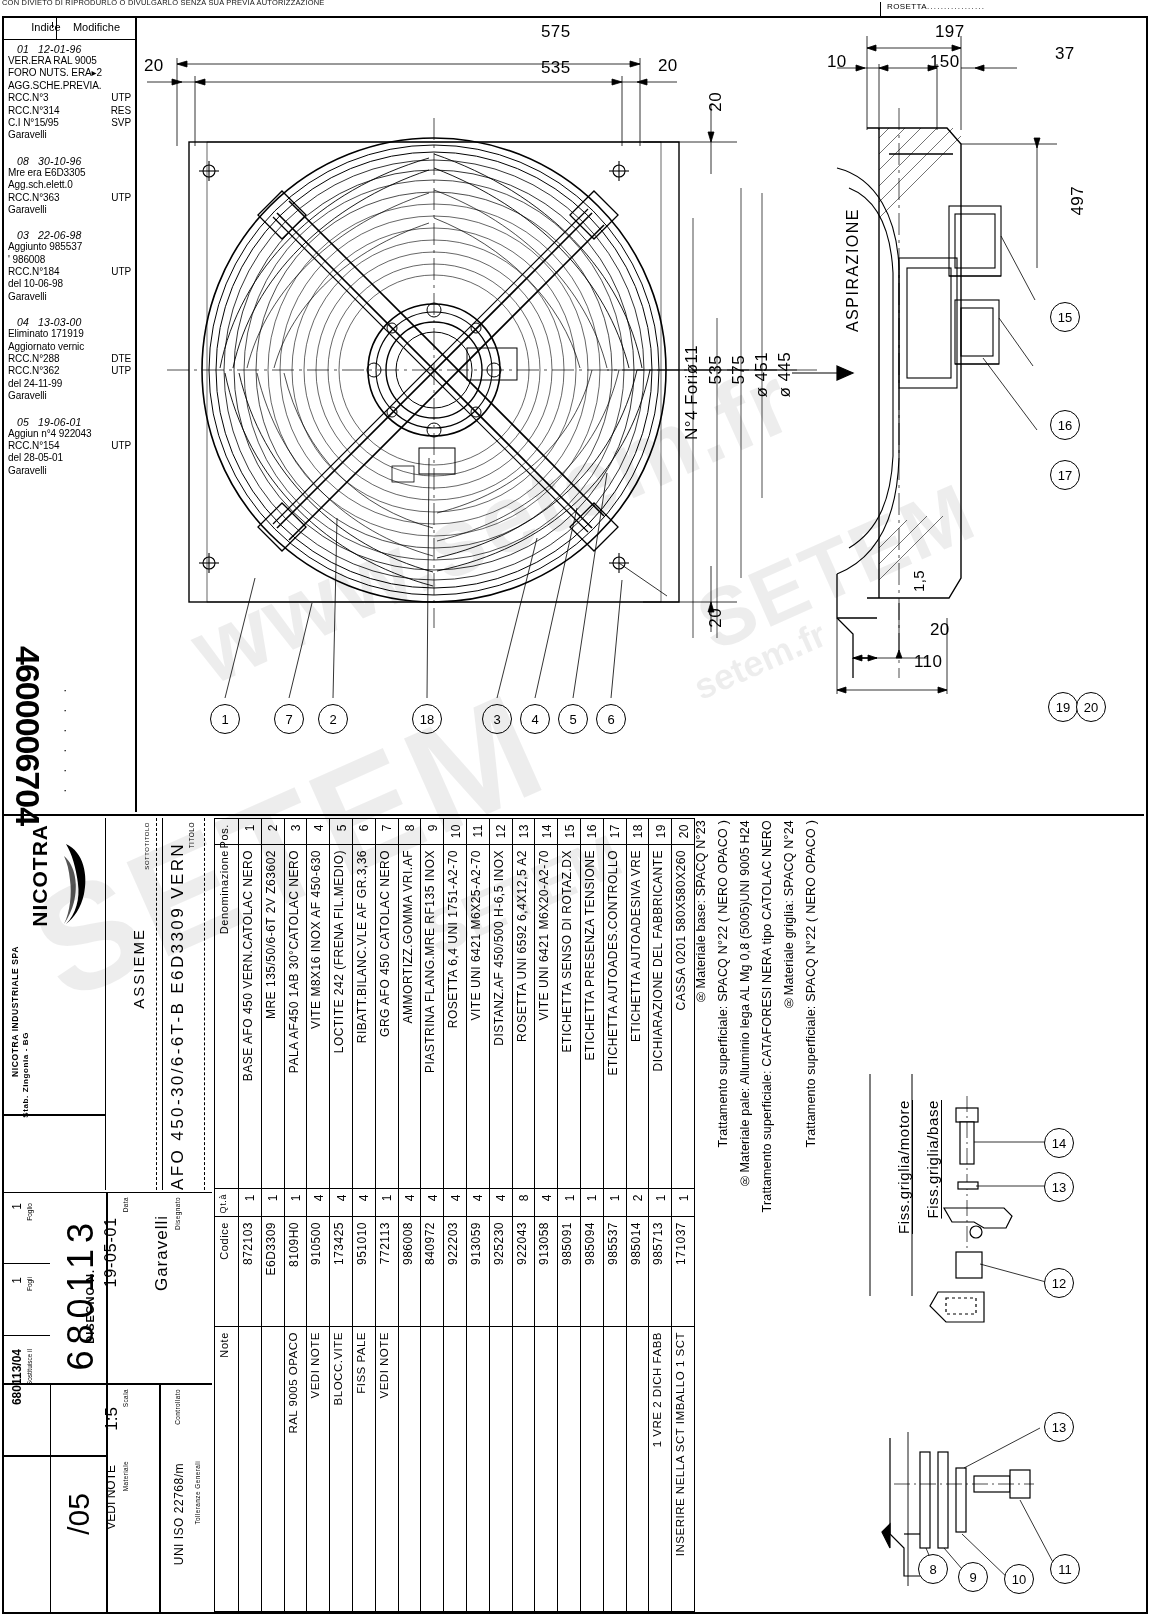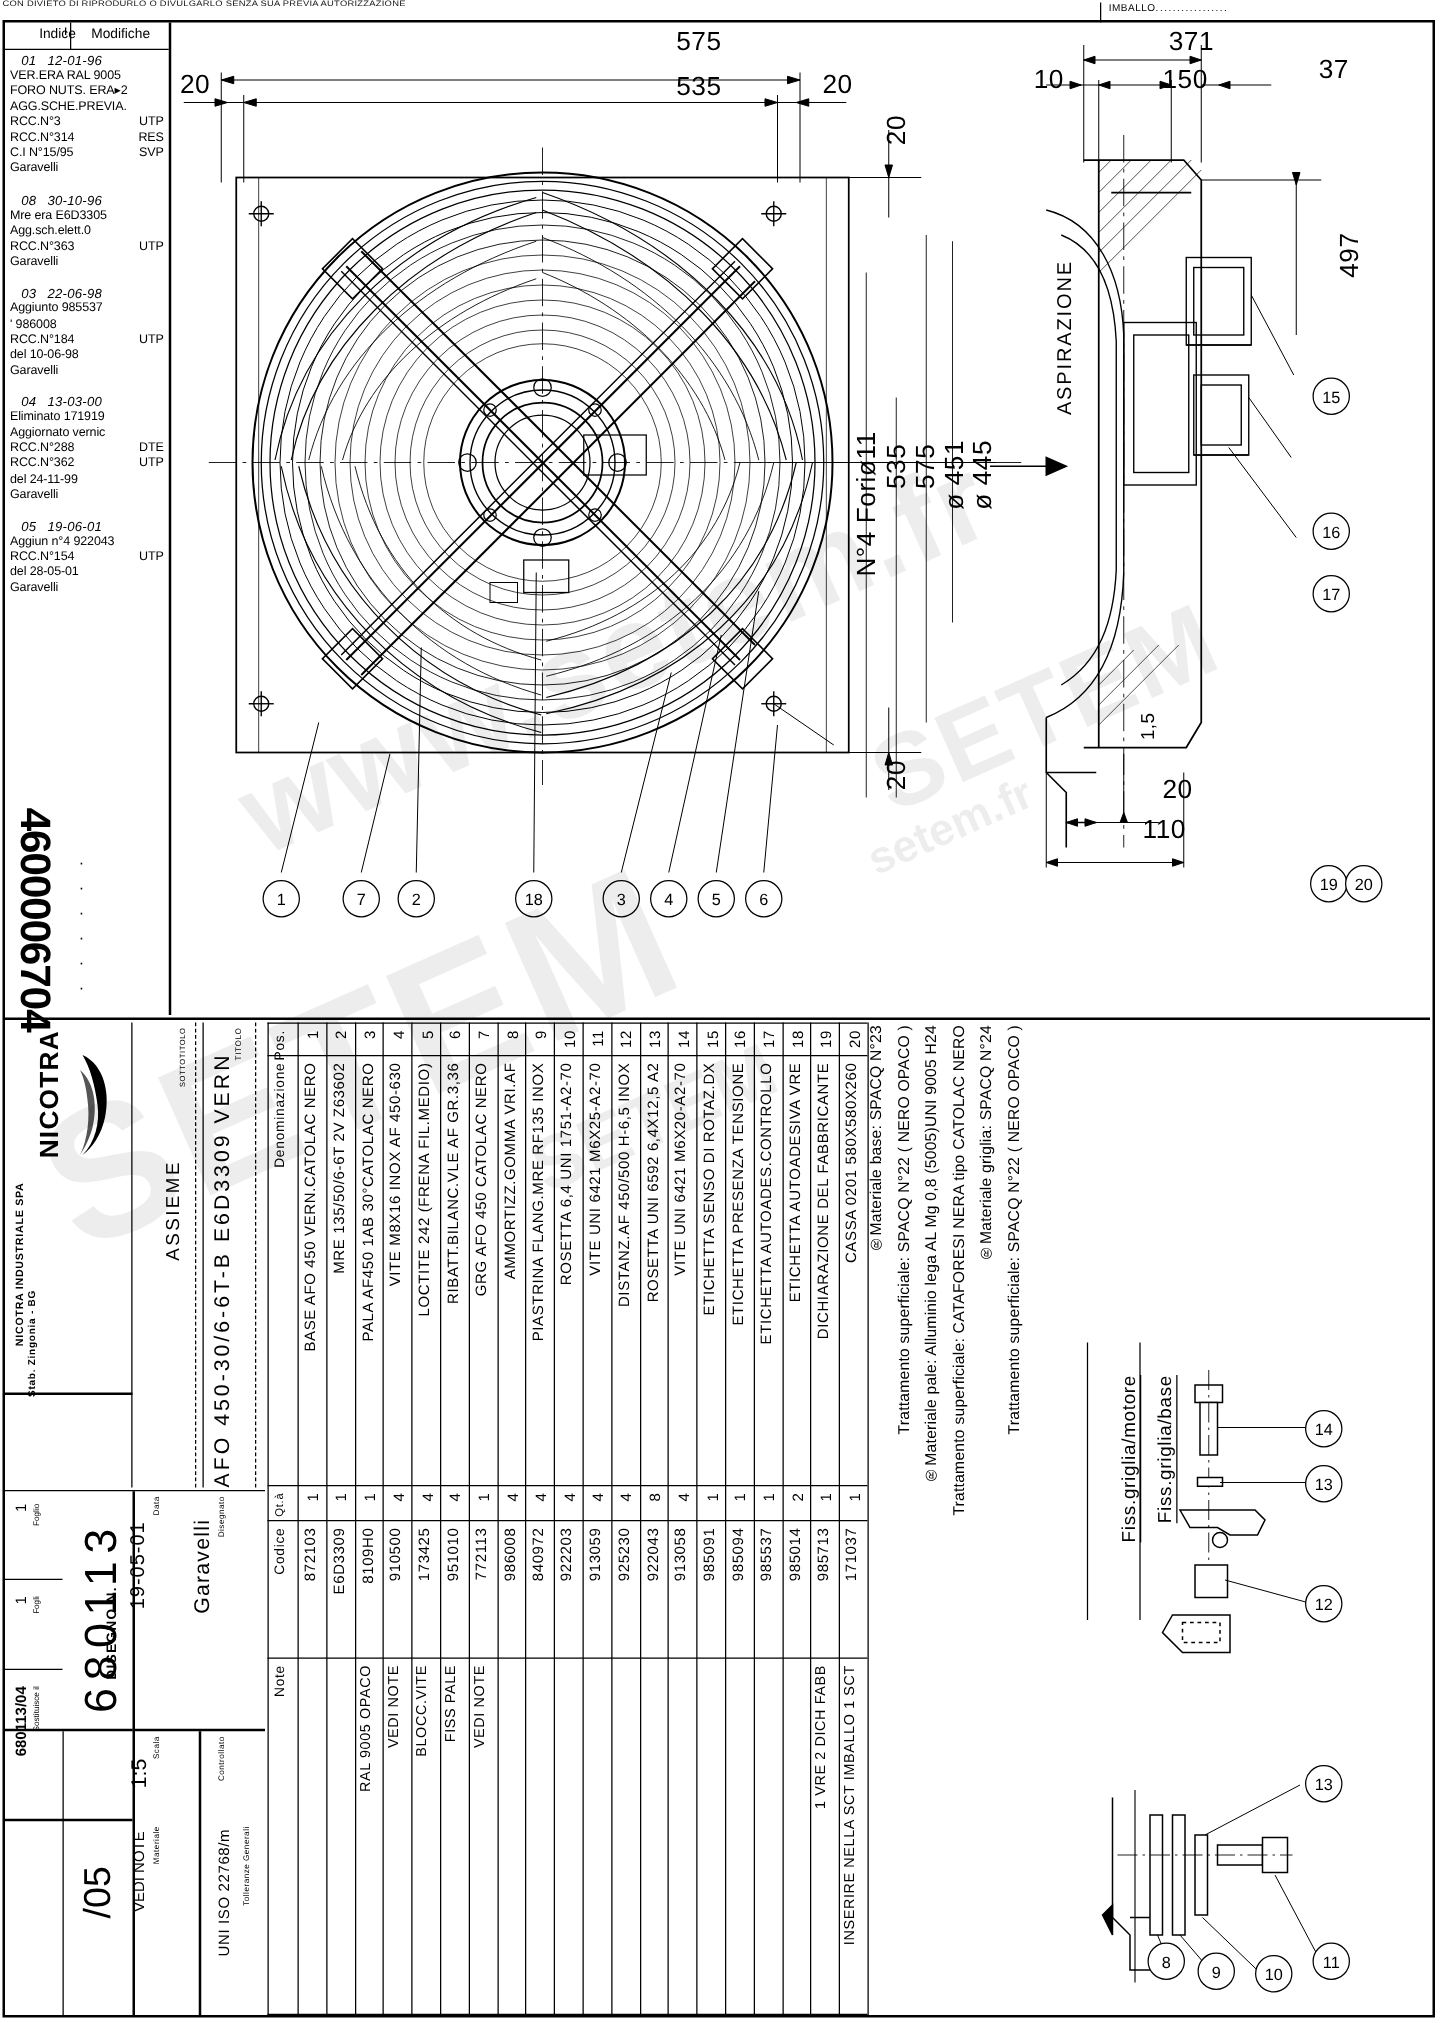--- a/index.html
+++ b/index.html
@@ -45,21 +45,21 @@
   .rev-line .r { float:right; margin-right:4px; }
   #rev-sepmark { position:absolute; left:52px; top:22px; width:1.4px; height:6px; background:#000; }
 
   #big-code {
     position:absolute; left:8px; top:646px;
     font-size:34px; font-weight:bold; letter-spacing:-1px;
   }
   #big-dots { position:absolute; left:63px; top:680px; font-size:13px; line-height:20px; }
 
   
-  .dim { position:absolute; font-size:21px; letter-spacing:.4px; }
+  .dim { position:absolute; font-size:17px; letter-spacing:.4px; }
   .dim-s { position:absolute; font-size:15px; letter-spacing:.4px; }
 
   
   .balloon {
     position:absolute; width:30px; height:30px; border:1.5px solid #000; border-radius:50%;
     display:flex; align-items:center; justify-content:center; font-size:13px; background:#fff;
   }
 
   
   #titleblock { position:absolute; left:4px; top:814px; width:1140px; height:798px; border-top:2px solid #000; }
@@ -102,21 +102,21 @@
   #wm4 { left:690px; top:640px; font-size:36px; transform:rotate(-24deg); }
   #wm5 { left:420px; top:860px; font-size:60px; transform:rotate(-24deg); }
 </style>
 </head>
 <body>
 
 <div class="sheet">
 
   <div id="top-note">CON DIVIETO DI RIPRODURLO O DIVULGARLO SENZA SUA PREVIA AUTORIZZAZIONE</div>
   <div id="pratico-box">
-    <span>IMBALLO</span><span class="dots">.................</span>
+    <span>ROSETTA</span><span class="dots">.................</span>
   </div>
 
   <div id="frame"></div>
 
   <div id="rev-table">
     <div id="rev-head">
       <div class="sep"></div>
       <div class="c1">Indice</div>
       <div class="c2">Modifiche</div>
     </div>
@@ -418,21 +418,21 @@
   <div class="dim" style="left:658px; top:56px;">20</div>
   <div class="dim vt" style="left:706px; top:92px;">20</div>
   <div class="dim vt" style="left:706px; top:608px;">20</div>
 
   <div class="dim vt" style="left:682px; top:345px;">N°4 Foriø11</div>
   <div class="dim vt" style="left:706px; top:355px;">535</div>
   <div class="dim vt" style="left:729px; top:355px;">575</div>
   <div class="dim vt" style="left:752px; top:352px;">ø 451</div>
   <div class="dim vt" style="left:775px; top:352px;">ø 445</div>
 
-  <div class="dim" style="left:935px; top:22px;">371</div>
+  <div class="dim" style="left:935px; top:22px;">197</div>
   <div class="dim" style="left:930px; top:52px;">150</div>
   <div class="dim" style="left:827px; top:52px;">10</div>
   <div class="dim" style="left:1055px; top:44px;">37</div>
   <div class="dim vt" style="left:1068px; top:186px;">497</div>
   <div class="dim-s vt" style="left:910px; top:570px;">1,5</div>
   <div class="dim" style="left:930px; top:620px;">20</div>
   <div class="dim" style="left:914px; top:652px;">110</div>
   <div class="dim vt" style="left:844px; top:208px; font-size:16px; letter-spacing:1.5px;">ASPIRAZIONE</div>
 
   <div class="balloon" style="left:210px; top:704px;">1</div>

